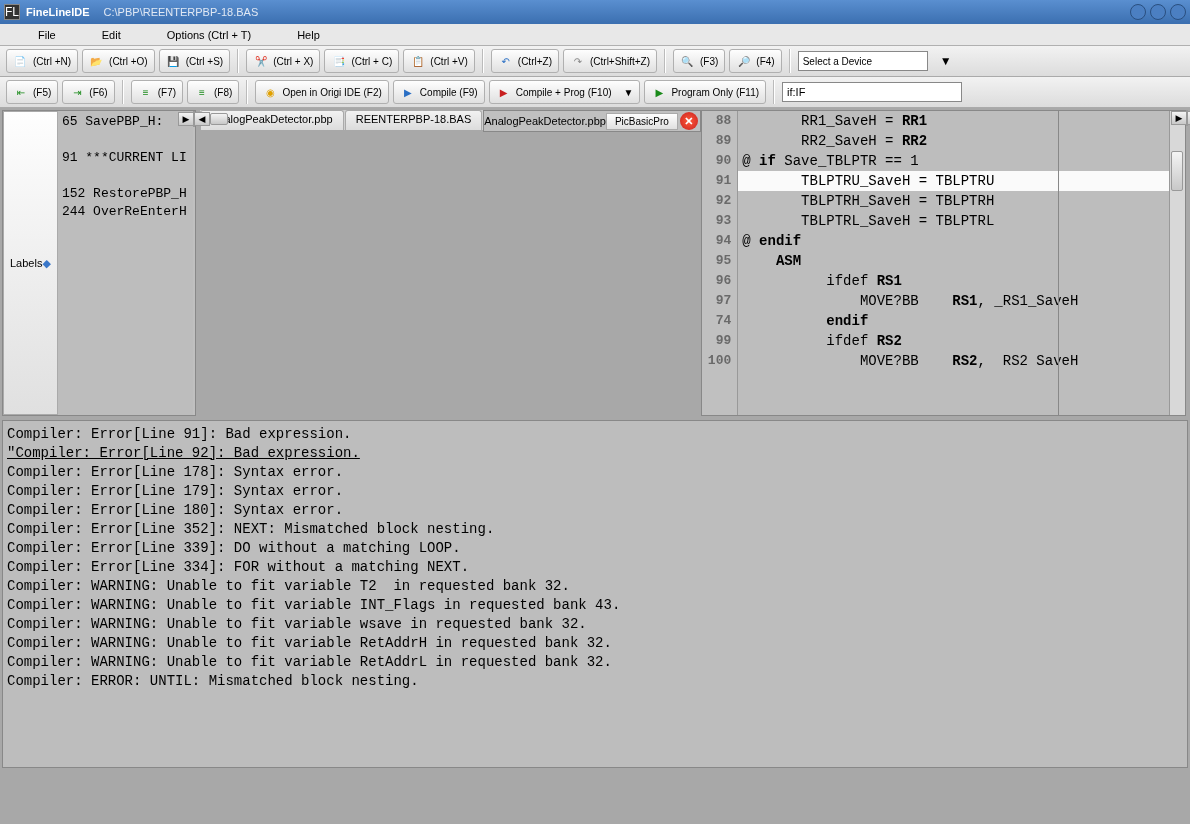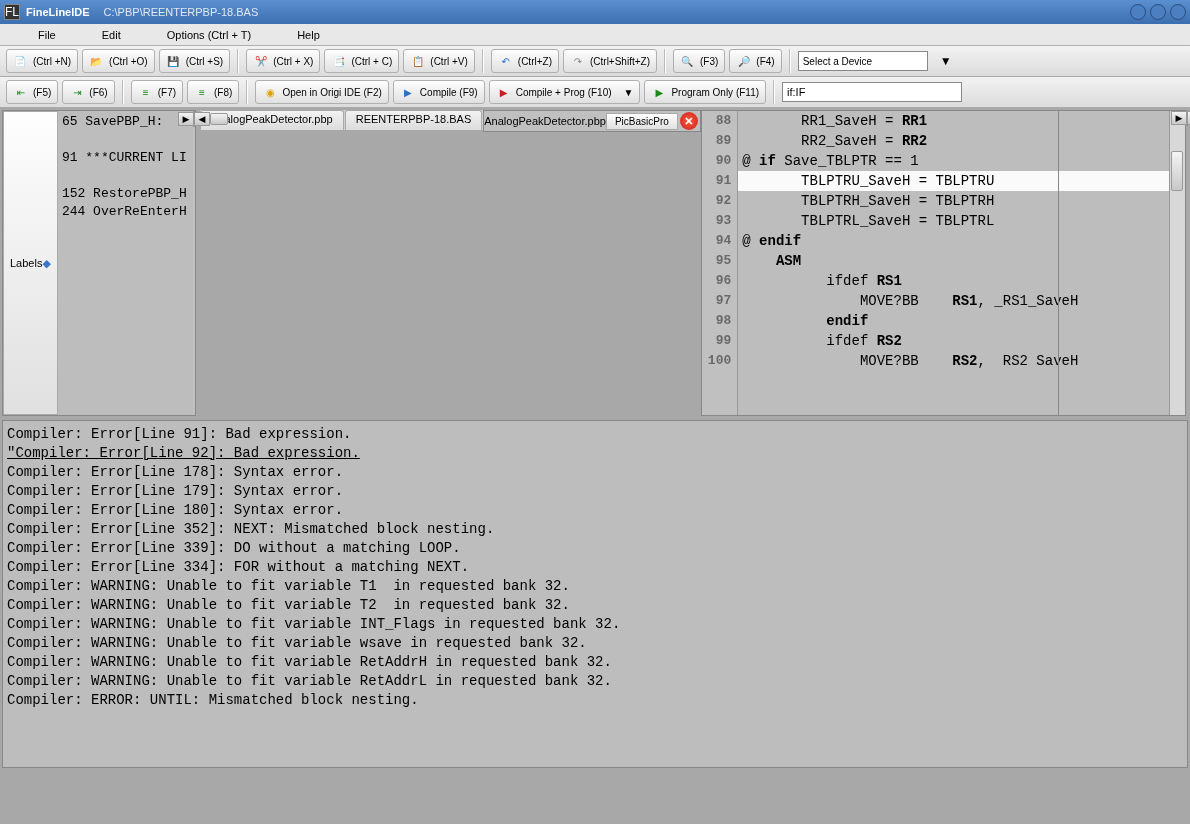--- a/index.html
+++ b/index.html
@@ -195,21 +195,21 @@
           <div class="ln">88</div>
           <div class="ln">89</div>
           <div class="ln">90</div>
           <div class="ln">91</div>
           <div class="ln">92</div>
           <div class="ln">93</div>
           <div class="ln">94</div>
           <div class="ln">95</div>
           <div class="ln">96</div>
           <div class="ln">97</div>
-          <div class="ln">98</div>
+          <div class="ln">74</div>
           <div class="ln">99</div>
           <div class="ln">100</div>
         </div>
       <div class="code" id="code"><div class="rulebox"></div><div class="line">       RR1_SaveH = <b>RR1</b></div><div class="line">       RR2_SaveH = <b>RR2</b></div><div class="line">@ <b>if</b> Save_TBLPTR == 1</div><div class="line hl">       TBLPTRU_SaveH = TBLPTRU</div><div class="line">       TBLPTRH_SaveH = TBLPTRH</div><div class="line">       TBLPTRL_SaveH = TBLPTRL</div><div class="line">@ <b>endif</b></div><div class="line">    <b>ASM</b></div><div class="line">          ifdef <b>RS1</b></div><div class="line">              MOVE?BB    <b>RS1</b>, _RS1_SaveH</div><div class="line">          <b>endif</b></div><div class="line">          ifdef <b>RS2</b></div><div class="line">              MOVE?BB    <b>RS2</b>,  RS2 SaveH</div></div>
       <div class="vscroll">
           <div class="thumb" style="top:40px;height:40px"></div>
         </div>
     </div>
     <div class="hscroll">
         <div class="btn" style="left:0">◀</div>
@@ -221,20 +221,19 @@
 
 <div class="output" id="output">
     <div class="oline">Compiler: Error[Line 91]: Bad expression.</div>
     <div class="oline ul">"Compiler: Error[Line 92]: Bad expression.</div>
     <div class="oline">Compiler: Error[Line 178]: Syntax error.</div>
     <div class="oline">Compiler: Error[Line 179]: Syntax error.</div>
     <div class="oline">Compiler: Error[Line 180]: Syntax error.</div>
     <div class="oline">Compiler: Error[Line 352]: NEXT: Mismatched block nesting.</div>
     <div class="oline">Compiler: Error[Line 339]: DO without a matching LOOP.</div>
     <div class="oline">Compiler: Error[Line 334]: FOR without a matching NEXT.</div>
-    <div class="oline">Compiler: WARNING: Unable to fit variable T1  in requested bank 32.</div>
     <div class="oline">Compiler: WARNING: Unable to fit variable T2  in requested bank 32.</div>
-    <div class="oline">Compiler: WARNING: Unable to fit variable INT_Flags in requested bank 32.</div>
+    <div class="oline">Compiler: WARNING: Unable to fit variable INT_Flags in requested bank 43.</div>
     <div class="oline">Compiler: WARNING: Unable to fit variable wsave in requested bank 32.</div>
     <div class="oline">Compiler: WARNING: Unable to fit variable RetAddrH in requested bank 32.</div>
     <div class="oline">Compiler: WARNING: Unable to fit variable RetAddrL in requested bank 32.</div>
     <div class="oline">Compiler: ERROR: UNTIL: Mismatched block nesting.</div>
   </div>
 
 </body></html>

